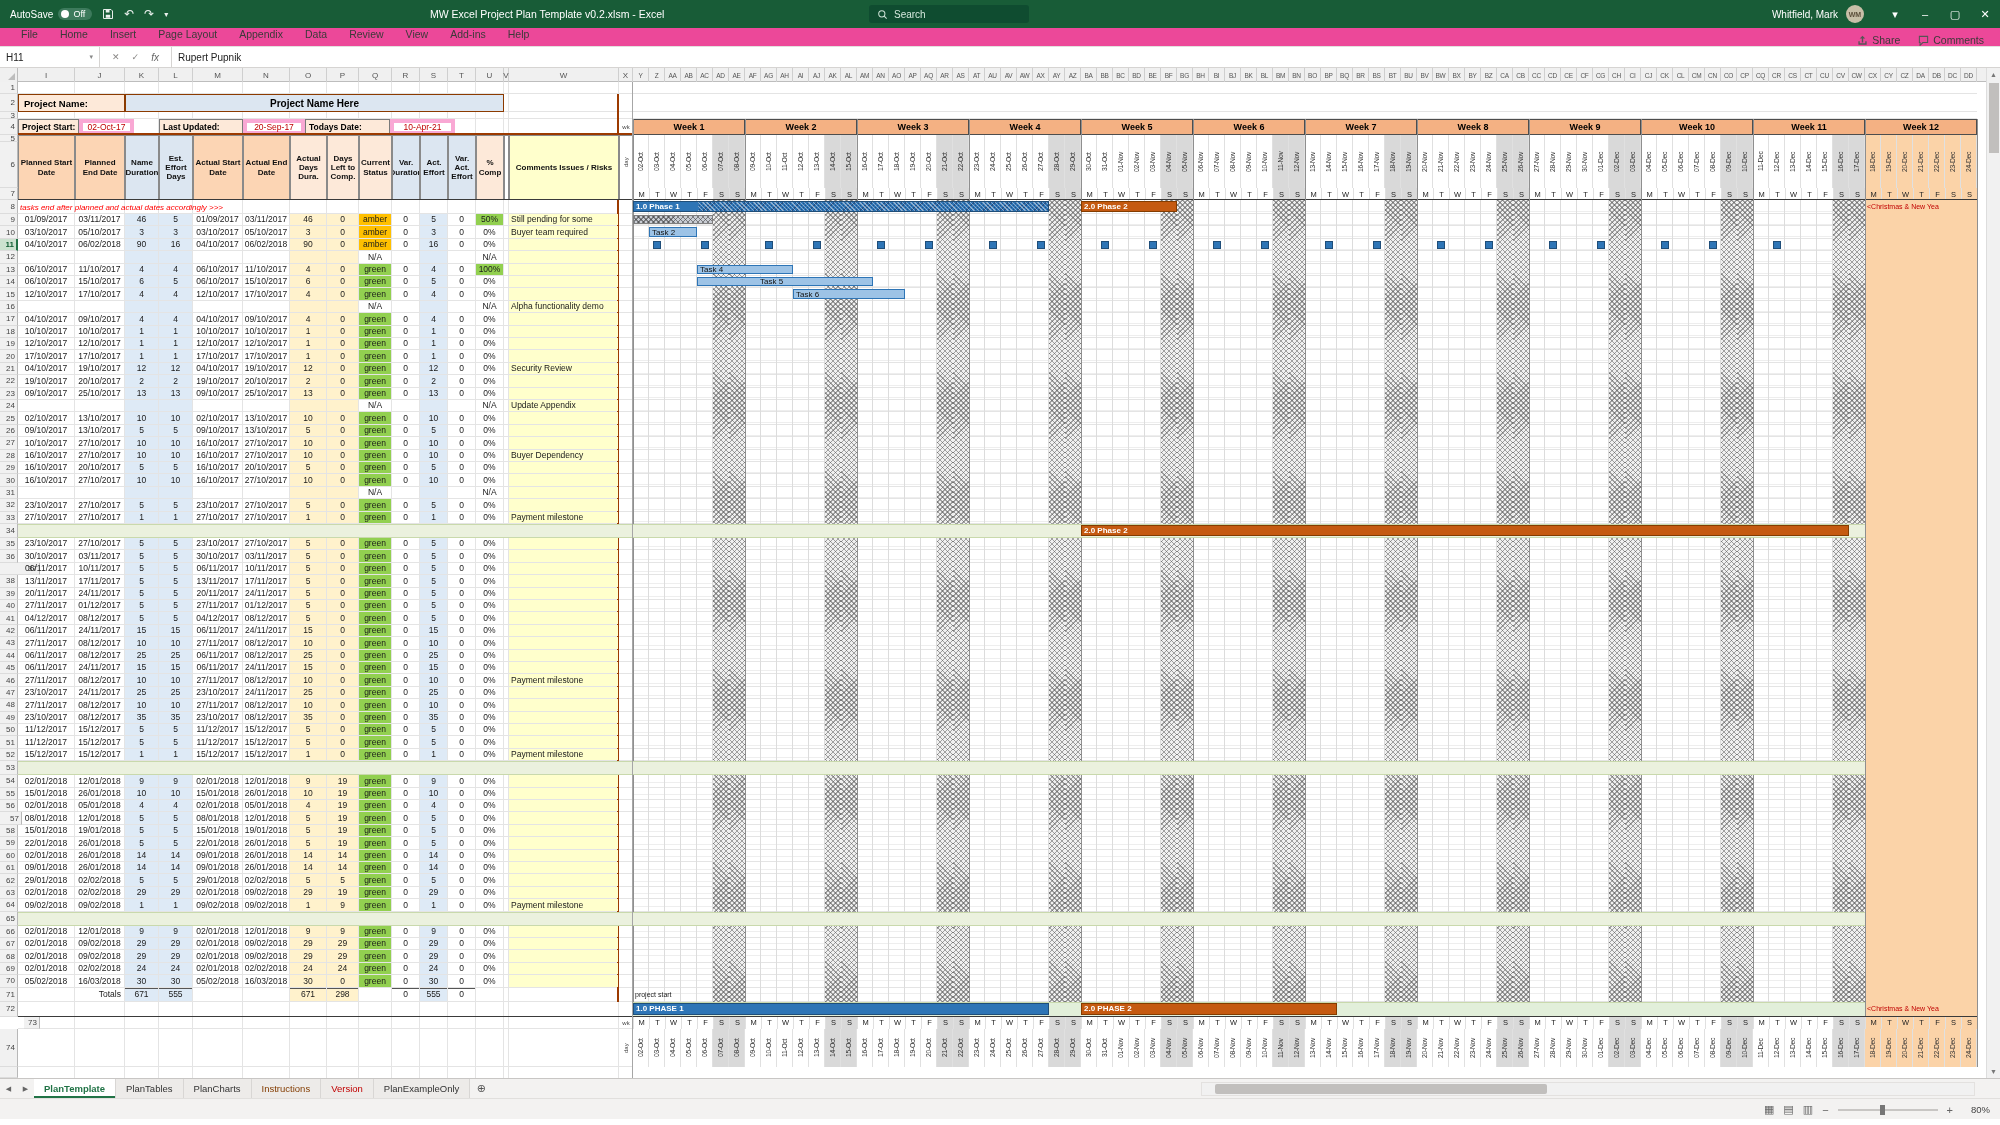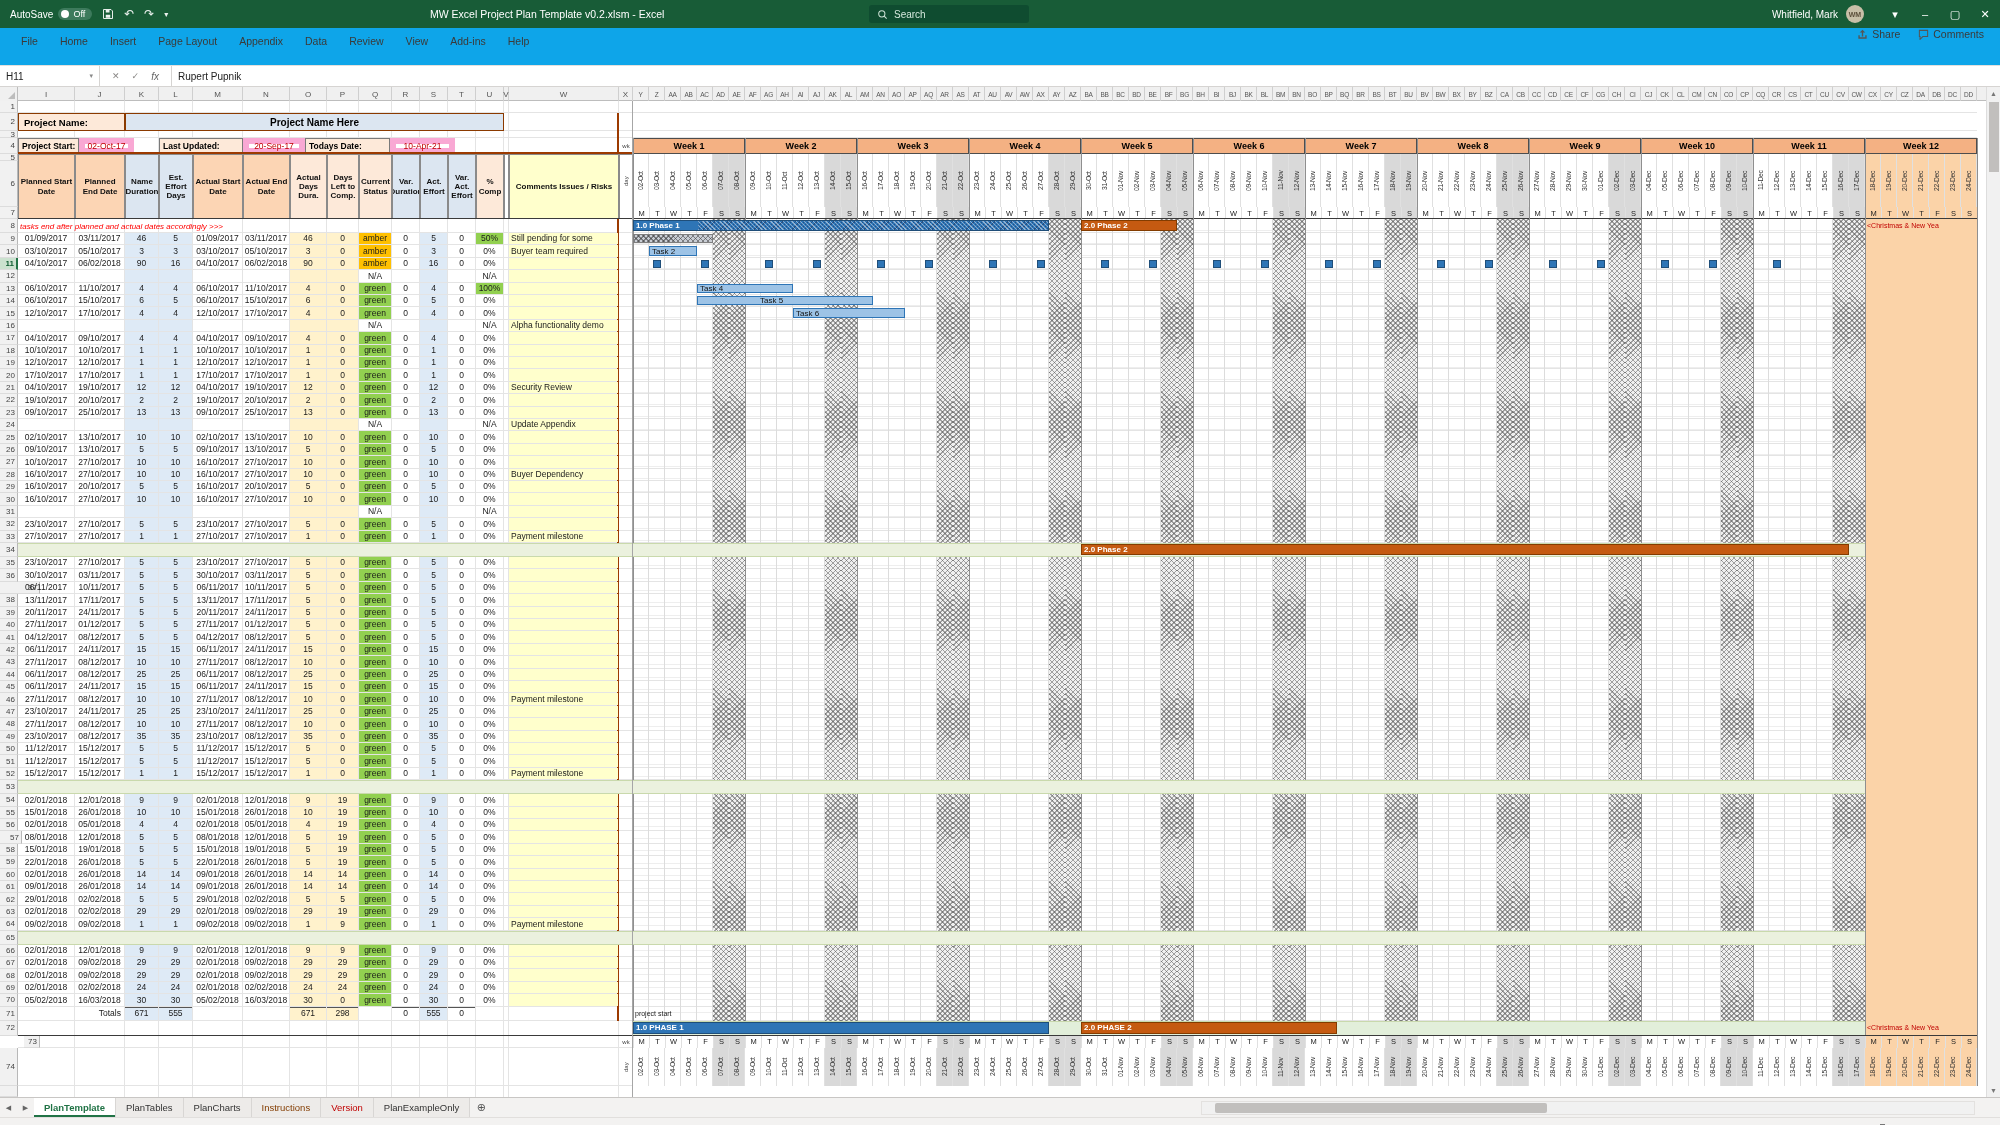--- a/index.html
+++ b/index.html
@@ -13,21 +13,21 @@
 .knob{width:8px;height:8px;border-radius:50%;background:#fff;display:inline-block}
 .tb-icon{font-size:12px;color:#fff;opacity:.92;display:flex;align-items:center}
 .tb-icon.small{font-size:8px}
 .tb-title{position:absolute;left:430px;top:0;height:28px;display:flex;align-items:center;font-size:10.5px;color:#fff;white-space:nowrap}
 .searchbox{position:absolute;left:869px;top:5px;width:160px;height:18px;background:#0F4C30;border-radius:3px;display:flex;align-items:center;gap:6px;padding-left:8px;font-size:10px;color:#D5E8DD}
 .tb-right{position:absolute;right:0;top:0;height:28px;display:flex;align-items:center}
 .user{font-size:10px;margin-right:8px;white-space:nowrap}
 .avatar{width:18px;height:18px;border-radius:50%;background:#C8BFA8;color:#5B4E3A;font-size:7px;display:flex;align-items:center;justify-content:center;font-weight:bold;margin-right:16px}
 .winbtn{width:30px;height:28px;display:flex;align-items:center;justify-content:center;font-size:11px;color:#fff}
 
-.ribbon{height:38px;background:#0ea5e9;display:flex;align-items:flex-start;border-bottom:1px solid #E2E0DE;position:relative}
+.ribbon{height:19px;background:#ec4899;display:flex;align-items:flex-end;border-bottom:1px solid #E2E0DE;position:relative}
 #ribbon-tabs{display:flex;padding-left:10px}
 .rtab{font-size:10.5px;color:#3B3A39;padding:0 11px;height:25px;display:flex;align-items:center;white-space:nowrap}
 .ribbon-right{position:absolute;right:16px;display:flex;gap:18px;align-items:center}
 .rbtn{font-size:10.5px;color:#3B3A39;display:flex;align-items:center;gap:4px}
 
 .fbar{height:21px;background:#F3F2F1;display:flex;align-items:stretch;border-bottom:1px solid #D6D4D2}
 .namebox{width:100px;background:#fff;border-right:1px solid #D6D4D2;display:flex;align-items:center;justify-content:space-between;padding:0 6px;font-size:10px;color:#222}
 .nb-arrow{font-size:7px;color:#888}
 .fbtns{width:72px;display:flex;align-items:center;justify-content:space-evenly;font-size:9px;color:#8A8886;border-right:1px solid #D6D4D2;background:#fff}
 .fx{font-style:italic;font-size:10px;color:#666}
@@ -44,21 +44,21 @@
 .gut{background:#F1F1F1;border-right:1px solid #B8B8B8;border-bottom:1px solid #DCDCDC;font-size:8px;color:#444;display:flex;align-items:center;justify-content:flex-end;padding-right:2px}
 .gut.sel{background:#CBE2CF;color:#0E5C31;font-weight:bold;border-right:2px solid #217346}
 .gline{background:#E4E4E4}
 .cell{font-size:8.5px;color:#1a1a1a;display:flex;align-items:center;justify-content:center;overflow:hidden;white-space:nowrap;line-height:1}
 .cell.la{justify-content:flex-start;padding-left:2px}
 .cell.ra{justify-content:flex-end;padding-right:3px}
 .hcell{font-size:8px;font-weight:bold;color:#111;display:flex;align-items:center;justify-content:center;text-align:center;border:1px solid #8A8A8A;line-height:1.15;white-space:normal;overflow:hidden;padding:0 1px}
 .plabel{background:#FDE9D9;font-weight:bold;font-size:9.5px;border:1.5px solid #8B3A00;display:flex;align-items:center;padding-left:5px}
 .pname{background:#DCE6F1;font-weight:bold;font-size:10px;border:1.5px solid #8B3A00;display:flex;align-items:center;justify-content:center}
 .lbl4{background:#FDE9D9;font-weight:bold;font-size:8.5px;border:1px solid #7a7a7a;display:flex;align-items:center;padding-left:3px;white-space:nowrap;overflow:hidden}
-.val4{background:#fff;color:#C00000;font-size:8.5px;border:6px solid #f9a8d4;display:flex;align-items:center;justify-content:center}
+.val4{background:#fff;color:#C00000;font-size:8.5px;border:4px solid #f9a8d4;display:flex;align-items:center;justify-content:center}
 .mline{background:#9C3A00}
 .note8{color:#FF0000;font-style:italic;font-size:8px;display:flex;align-items:center;white-space:nowrap;overflow:hidden}
 .wkcell{background:#F4B183;border:1px solid #4d4d4d;font-size:9px;font-weight:bold;display:flex;align-items:center;justify-content:center}
 .vdate{font-size:6.8px;color:#333;writing-mode:vertical-rl;transform:rotate(180deg);text-align:center;line-height:15px;border-left:1px solid #E0E0E0;background:#fff;letter-spacing:-.3px;overflow:hidden}
 .dlet{font-size:7.5px;color:#222;display:flex;align-items:center;justify-content:center;border-left:1px solid #E0E0E0;background:#fff}
 .wkend{background:#D9D9D9}
 .holidayhdr{background:#FBD3A8 !important}
 .ganttmesh{background-image:repeating-linear-gradient(to right,transparent 0 15px,#DCDCDC 15px 16px),repeating-linear-gradient(to bottom,transparent 0 11.4px,#EEEEEE 11.4px 12.4px)}
 .hatch{background-color:#F0F0F0;background-image:repeating-linear-gradient(45deg,rgba(80,80,80,.5) 0 1px,transparent 1px 3.5px),repeating-linear-gradient(135deg,rgba(80,80,80,.5) 0 1px,transparent 1px 3.5px)}
 .holiday{background:#FBD3A8}

